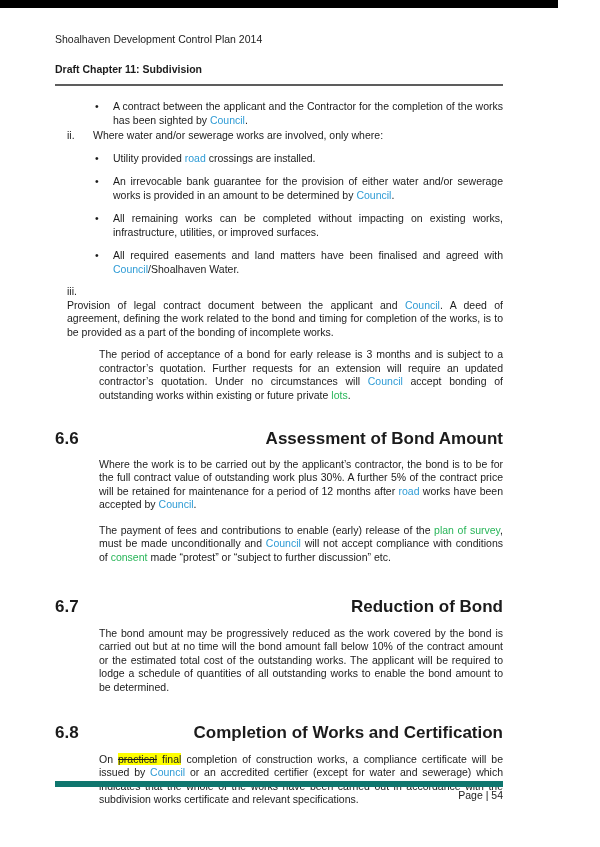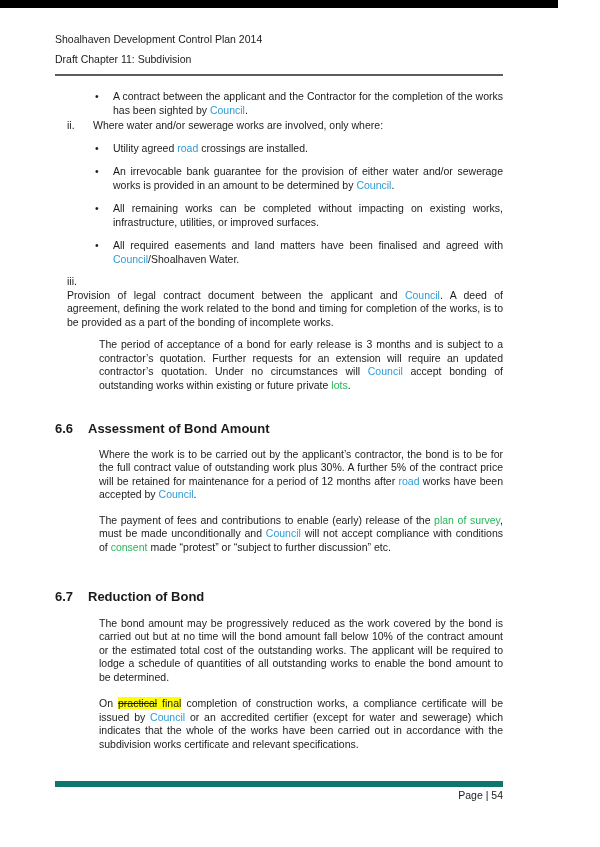--- a/index.html
+++ b/index.html
@@ -9,32 +9,32 @@
     background:#ffffff;
     overflow:hidden;
     font-family:"Liberation Sans", sans-serif;
     font-size:10.5px;
     line-height:13.5px;
     color:#1b1b1b;
   }
   .topbar{width:600px;height:8px;background:#000000;}
   .content{padding:0 55px;}
   .doc-title{margin-top:25px;}
-  .chapter-title{margin-top:6px;font-weight:normal;}
+  .chapter-title{margin-top:16px;font-weight:bold;}
   .header-rule{margin-top:8px;border-top:2px solid #5d5d5d;height:0;}
 
   .para{text-align:justify;margin-left:44px;}
   .item{display:flex;}
   .item-roman{margin-left:12px;}
   .item-roman .marker{width:26px;flex:none;}
   .item-bullet{margin-left:40px;}
   .item-bullet .marker{width:18px;flex:none;}
   .item .body{flex:1;text-align:justify;}
 
-  .heading{display:flex;font-weight:bold;font-size:13px;}
+  .heading{display:flex;font-weight:bold;font-size:17px;justify-content:space-between;}
   .heading .num{width:33px;flex:none;}
 
   .m-b1{margin-top:14px;}
   .m-ii{margin-top:2px;}
   .m-b2{margin-top:9px;}
   .m-b3{margin-top:10px;}
   .m-b4{margin-top:10px;}
   .m-b5{margin-top:10px;}
   .m-iii{margin-top:9px;flex-direction:column;}
   .m-p1{margin-top:9px;}
@@ -75,21 +75,21 @@
       <span class="body"><span class="seg-plain">A contract between the applicant and the Contractor for the completion of the works has been sighted by </span><span class="seg-blue">Council</span><span class="seg-plain">.</span></span>
     </div>
 
     <div class="item item-roman m-ii">
       <span class="marker">ii.</span>
       <span class="body"><span class="seg-plain">Where water and/or sewerage works are involved, only where:</span></span>
     </div>
 
     <div class="item item-bullet m-b2">
       <span class="marker">•</span>
-      <span class="body"><span class="seg-plain">Utility agreed </span><span class="seg-blue">road</span><span class="seg-plain"> crossings are installed.</span></span>
+      <span class="body"><span class="seg-plain">Utility provided </span><span class="seg-blue">road</span><span class="seg-plain"> crossings are installed.</span></span>
     </div>
 
     <div class="item item-bullet m-b3">
       <span class="marker">•</span>
       <span class="body"><span class="seg-plain">An irrevocable bank guarantee for the provision of either water and/or sewerage works is provided in an amount to be determined by </span><span class="seg-blue">Council</span><span class="seg-plain">.</span></span>
     </div>
 
     <div class="item item-bullet m-b4">
       <span class="marker">•</span>
       <span class="body"><span class="seg-plain">All remaining works can be completed without impacting on existing works, infrastructure, utilities, or improved surfaces.</span></span>
@@ -115,20 +115,24 @@
     <div class="para m-p2"><span class="seg-plain">Where the work is to be carried out by the applicant’s contractor, the bond is to be for the full contract value of outstanding work plus 30%. A further 5% of the contract price will be retained for maintenance for a period of 12 months after </span><span class="seg-blue">road</span><span class="seg-plain"> works have been accepted by </span><span class="seg-blue">Council</span><span class="seg-plain">.</span></div>
     <div class="para m-p3"><span class="seg-plain">The payment of fees and contributions to enable (early) release of the </span><span class="seg-green">plan of survey</span><span class="seg-plain">, must be made unconditionally and </span><span class="seg-blue">Council</span><span class="seg-plain"> will not accept compliance with conditions of </span><span class="seg-green">consent</span><span class="seg-plain"> made “protest” or “subject to further discussion” etc.</span></div>
 
     <div class="heading m-h67">
       <span class="num">6.7</span>
       <span class="title">Reduction of Bond</span>
     </div>
 
     <div class="para m-p4"><span class="seg-plain">The bond amount may be progressively reduced as the work covered by the bond is carried out but at no time will the bond amount fall below 10% of the contract amount or the estimated total cost of the outstanding works. The applicant will be required to lodge a schedule of quantities of all outstanding works to enable the bond amount to be determined.</span></div>
 
+    <div class="heading m-h68">
+      <span class="num">6.8</span>
+      <span class="title">Completion of Works and Certification</span>
+    </div>
 
     <div class="para m-p5"><span class="seg-plain">On </span><span class="seg-hlstrike">practical</span><span class="seg-hl"> final</span><span class="seg-plain"> completion of construction works, a compliance certificate will be issued by </span><span class="seg-blue">Council</span><span class="seg-plain"> or an accredited certifier (except for water and sewerage) which indicates that the whole of the works have been carried out in accordance with the subdivision works certificate and relevant specifications.</span></div>
 
   </div>
 
   <div class="footer">
     <div class="pagenum">Page | 54</div>
   </div>
 </div>
 

